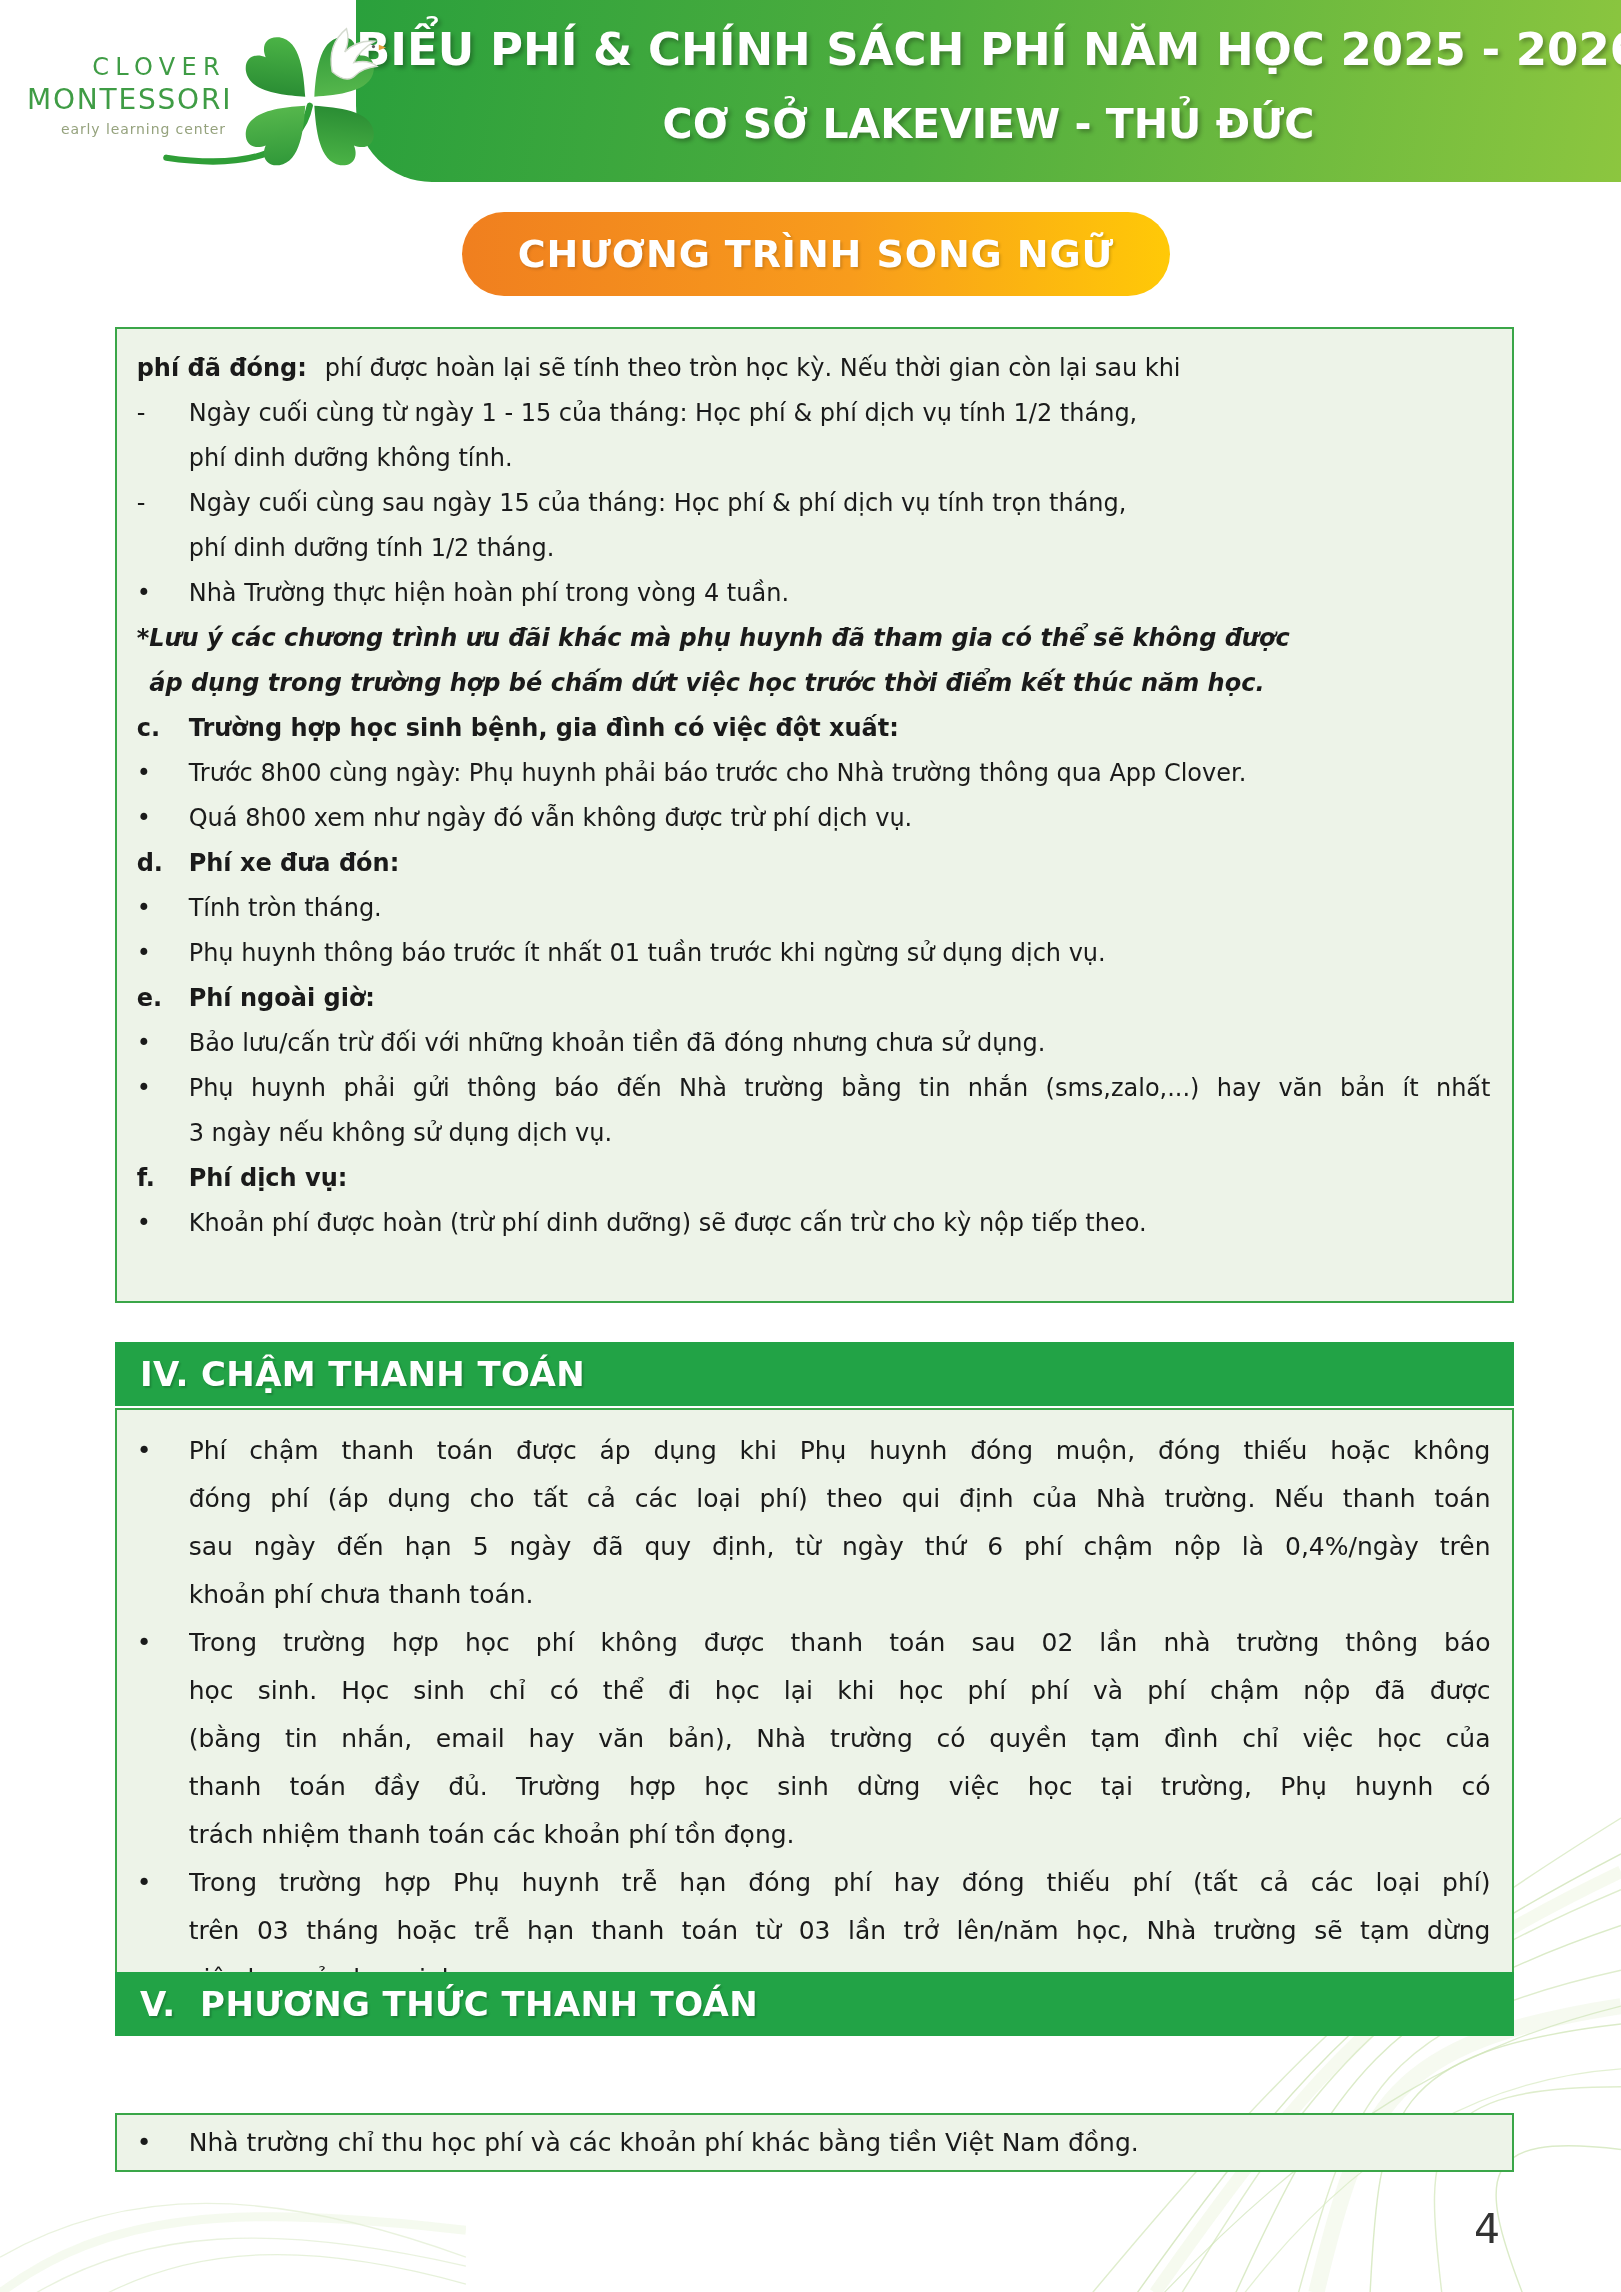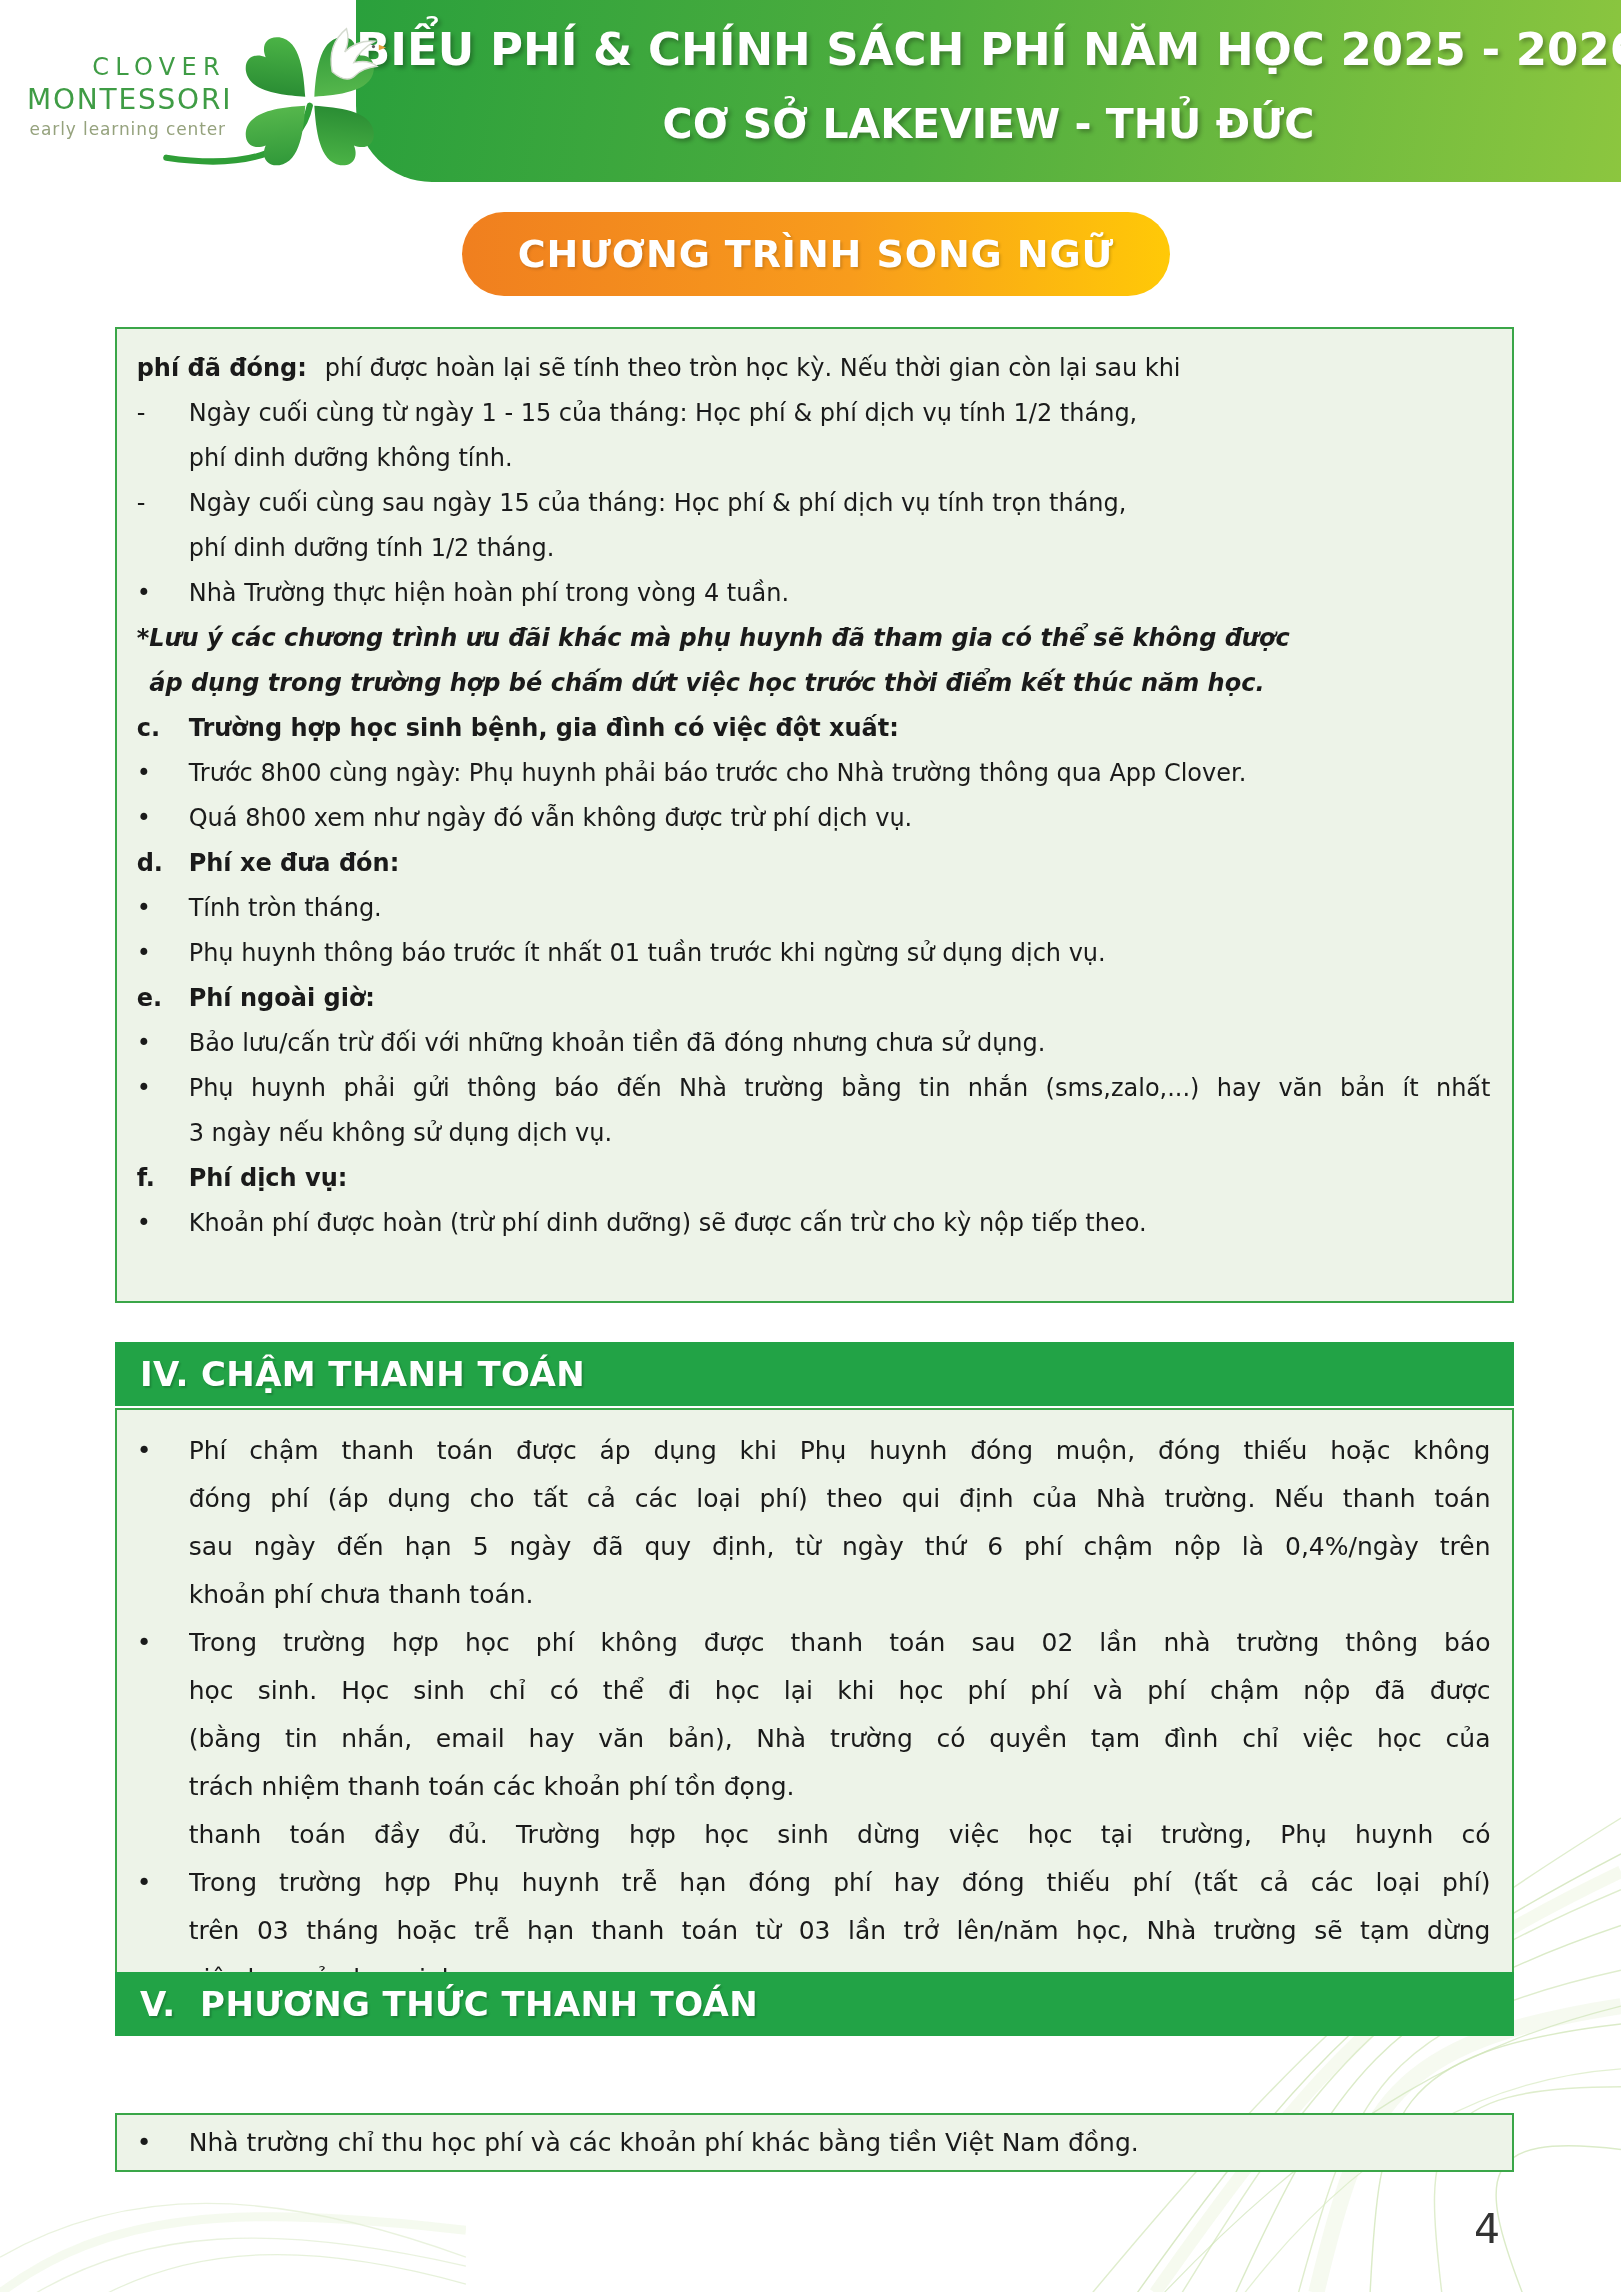--- a/index.html
+++ b/index.html
@@ -17,21 +17,21 @@
   .banner .t1,.banner .t2{
     position:absolute;left:0;right:0;text-align:center;color:#ffffff;font-weight:bold;
     text-shadow:2.7px 2.7px 4.5px rgba(0,0,0,.28);letter-spacing:0px;white-space:nowrap;
   }
   .banner .t1{top:23px;font-size:45px;}
   .banner .t2{top:100px;font-size:41px;}
   .logo{position:absolute;top:16px;left:27px;width:340px;height:179px;z-index:2;}
   .logo .words{position:absolute;left:0;top:36px;width:199px;text-align:right;color:#3f9c45;}
   .logo .l1{font-size:24px;letter-spacing:6.3px;line-height:30px;}
   .logo .l2{font-size:28px;letter-spacing:1.8px;line-height:36px;}
-  .logo .l3{font-size:17px;letter-spacing:0.9px;color:#95a27d;line-height:23px;}
+  .logo .l3{font-size:14px;letter-spacing:0.9px;color:#95a27d;line-height:23px;}
   .logo svg{position:absolute;left:90px;top:0;}
   
   .pill{
     position:absolute;top:212px;left:462px;width:708px;height:84px;z-index:1;
     background:linear-gradient(90deg,#f07f1f 0%,#f89c1c 55%,#ffc907 100%);
     border-radius:45px;display:flex;align-items:center;justify-content:center;
   }
   .pill span{color:#fff;font-weight:bold;font-size:38px;letter-spacing:0.9px;
     text-shadow:1.8px 1.8px 2.7px rgba(0,0,0,.15);white-space:nowrap;}
   
@@ -265,29 +265,29 @@
     <div class="row just">
       <span class="mk"></span>
 
       <span class="txt">học sinh. Học sinh chỉ có thể đi học lại khi học phí phí và phí chậm nộp đã được</span>
     </div>
     <div class="row just">
       <span class="mk"></span>
 
       <span class="txt">(bằng tin nhắn, email hay văn bản), Nhà trường có quyền tạm đình chỉ việc học của</span>
     </div>
+    <div class="row just">
+      <span class="mk"></span>
+
+      <span class="txt">thanh toán đầy đủ. Trường hợp học sinh dừng việc học tại trường, Phụ huynh có</span>
+    </div>
     <div class="row">
       <span class="mk"></span>
 
       <span class="txt">trách nhiệm thanh toán các khoản phí tồn đọng.</span>
-    </div>
-    <div class="row just">
-      <span class="mk"></span>
-
-      <span class="txt">thanh toán đầy đủ. Trường hợp học sinh dừng việc học tại trường, Phụ huynh có</span>
     </div>
     <div class="row just">
       <span class="mk">•</span>
 
       <span class="txt">Trong trường hợp Phụ huynh trễ hạn đóng phí hay đóng thiếu phí (tất cả các loại phí)</span>
     </div>
     <div class="row just">
       <span class="mk"></span>
 
       <span class="txt">trên 03 tháng hoặc trễ hạn thanh toán từ 03 lần trở lên/năm học, Nhà trường sẽ tạm dừng</span>

